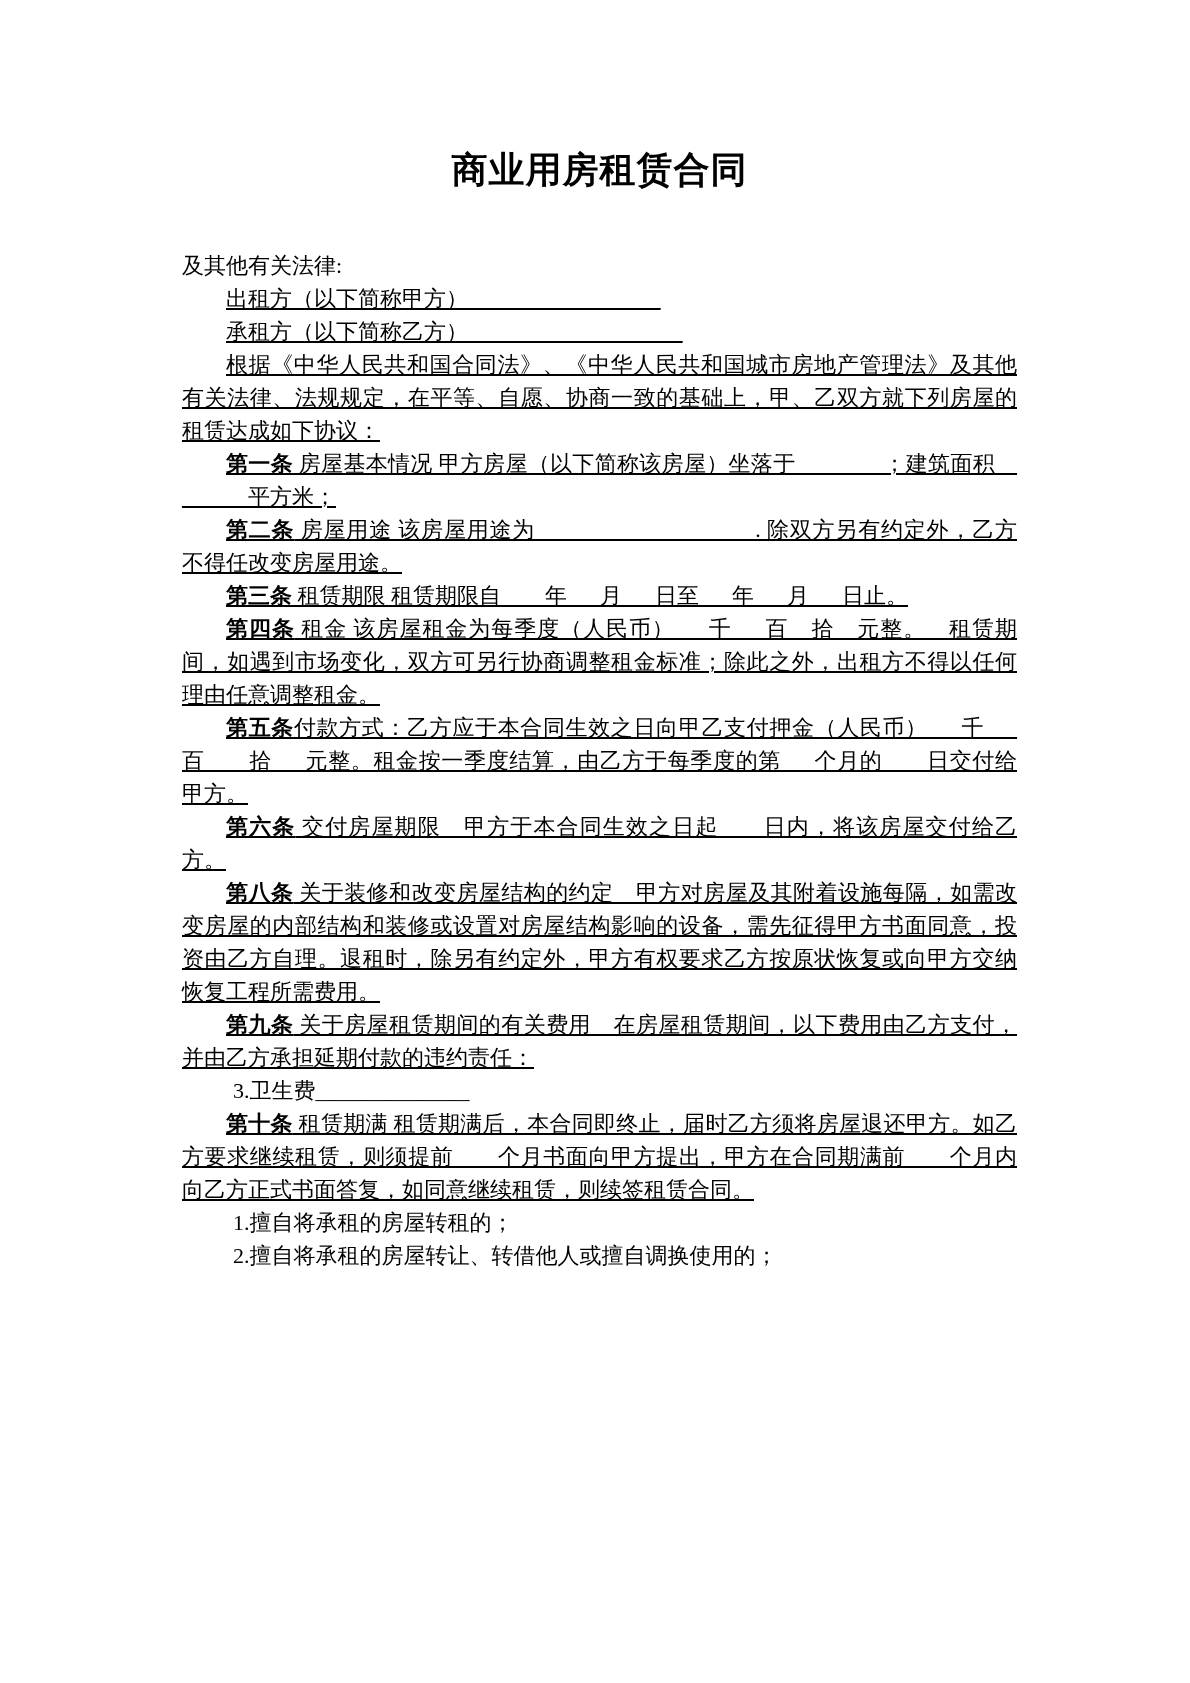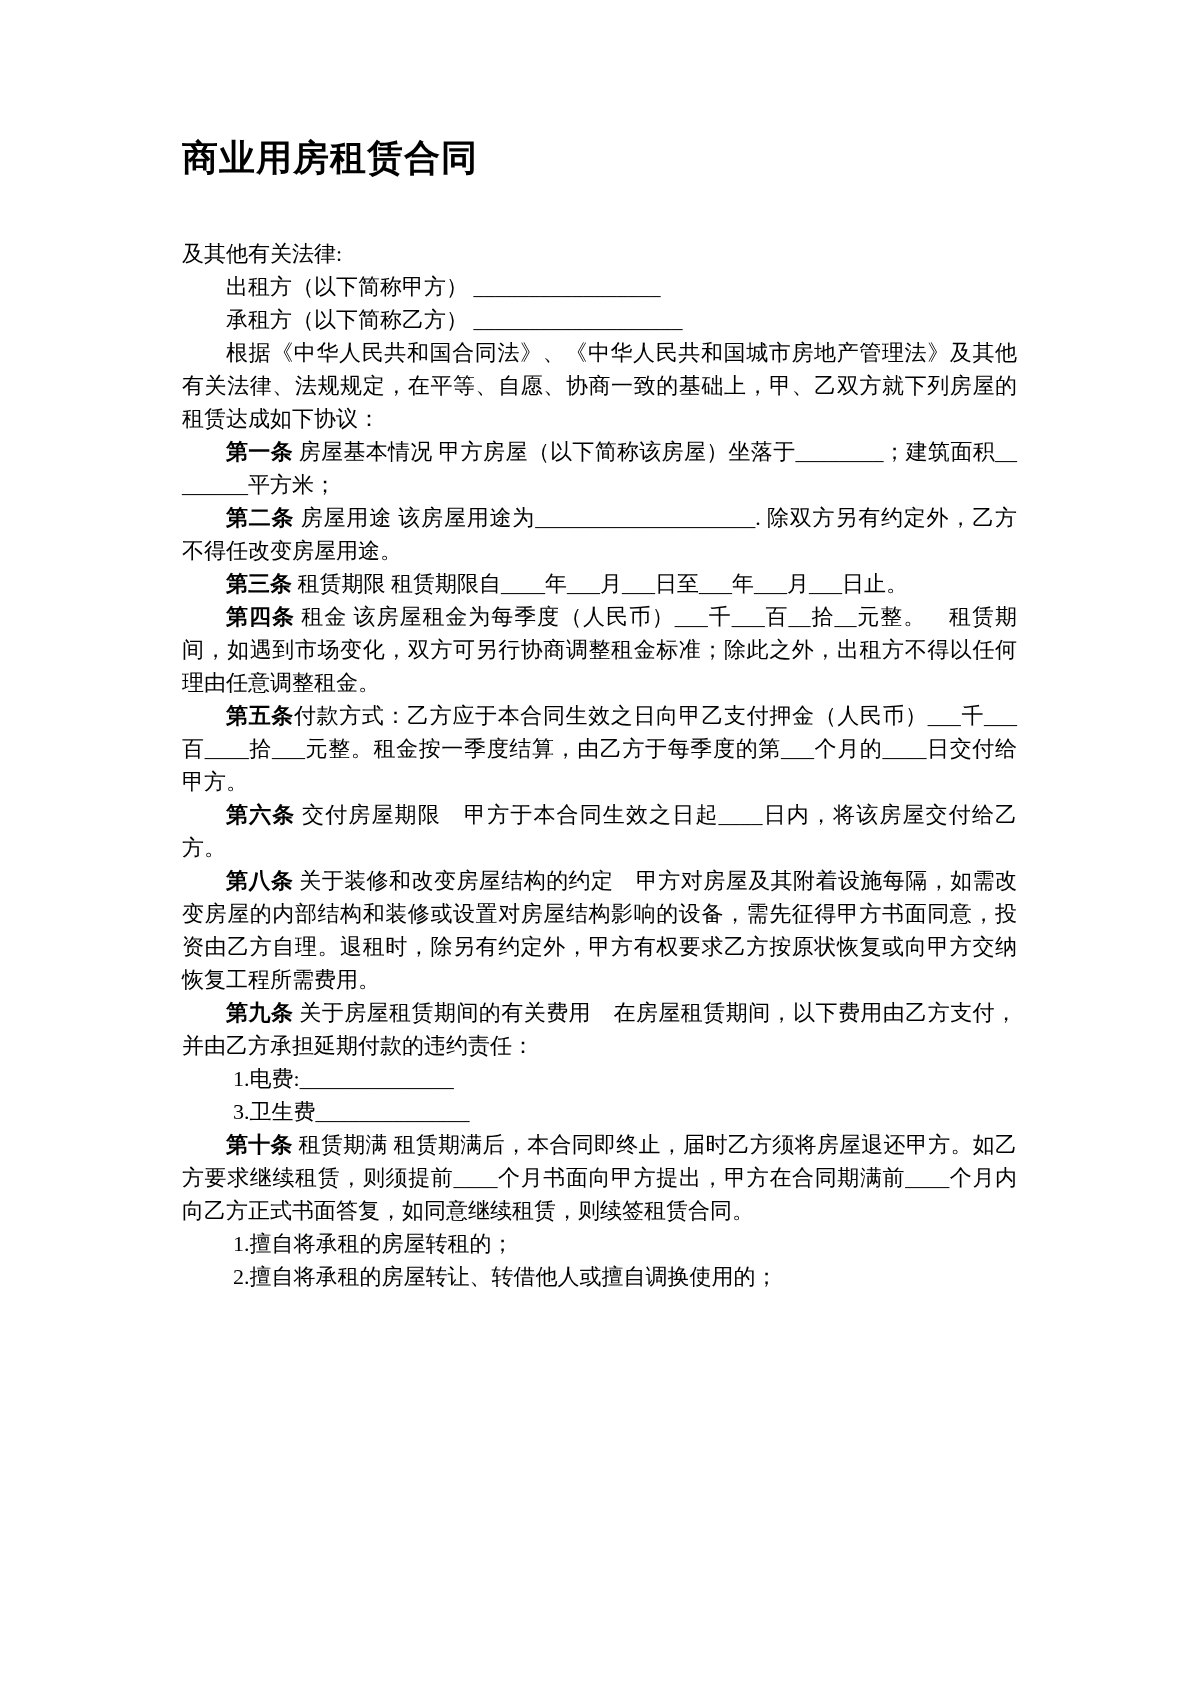--- a/index.html
+++ b/index.html
@@ -16,32 +16,33 @@
     padding: 133px 173px 60px 182px;
     font-family: "Liberation Serif", "DejaVu Serif", serif;
     font-size: 22px;
     line-height: 33px;
     color: #000000;
   }
   .doc-title {
     font-size: 36px;
     font-weight: bold;
     line-height: 50px;
-    margin: 0 0 54px 0;
+    text-align: center;
+    margin: 12px 0 54px 0;
     letter-spacing: 1px;
   }
   .doc-body {
     text-align: justify;
   }
   .para {
     margin: 0;
     word-break: break-all;
   }
   .indent-0 { text-indent: 0; }
-  .indent-1 { text-indent: 2em; }
+  .indent-1 { text-indent: 2em; text-decoration: underline; }
   .indent-2 { text-indent: 2.32em; }
   .bold { font-weight: bold; }
 </style>
 </head>
 <body>
 
 <div class="page">
   <h1 class="doc-title">商业用房租赁合同</h1>
   <div class="doc-body">
       <p class="para indent-0"><span>及其他有关法律:</span></p>
@@ -49,19 +50,18 @@
       <p class="para indent-1"><span>承租方（以下简称乙方） ___________________</span></p>
       <p class="para indent-1"><span>根据《中华人民共和国合同法》、《中华人民共和国城市房地产管理法》及其他有关法律、法规规定，在平等、自愿、协商一致的基础上，甲、乙双方就下列房屋的租赁达成如下协议：</span></p>
       <p class="para indent-1"><span class="bold">第一条</span><span> 房屋基本情况 甲方房屋（以下简称该房屋）坐落于________；建筑面积________平方米；</span></p>
       <p class="para indent-1"><span class="bold">第二条</span><span> 房屋用途 该房屋用途为____________________. 除双方另有约定外，乙方不得任改变房屋用途。</span></p>
       <p class="para indent-1"><span class="bold">第三条</span><span> 租赁期限 租赁期限自____年___月___日至___年___月___日止。</span></p>
       <p class="para indent-1"><span class="bold">第四条</span><span> 租金 该房屋租金为每季度（人民币）___千___百__拾__元整。　租赁期间，如遇到市场变化，双方可另行协商调整租金标准；除此之外，出租方不得以任何理由任意调整租金。</span></p>
       <p class="para indent-1"><span class="bold">第五条</span><span>付款方式：乙方应于本合同生效之日向甲乙支付押金（人民币）___千___百____拾___元整。租金按一季度结算，由乙方于每季度的第___个月的____日交付给甲方。</span></p>
       <p class="para indent-1"><span class="bold">第六条</span><span> 交付房屋期限　甲方于本合同生效之日起____日内，将该房屋交付给乙方。</span></p>
       <p class="para indent-1"><span class="bold">第八条</span><span> 关于装修和改变房屋结构的约定　甲方对房屋及其附着设施每隔，如需改变房屋的内部结构和装修或设置对房屋结构影响的设备，需先征得甲方书面同意，投资由乙方自理。退租时，除另有约定外，甲方有权要求乙方按原状恢复或向甲方交纳恢复工程所需费用。</span></p>
       <p class="para indent-1"><span class="bold">第九条</span><span> 关于房屋租赁期间的有关费用　在房屋租赁期间，以下费用由乙方支付，并由乙方承担延期付款的违约责任：</span></p>
-      <p class="para indent-2"><span>1.电费:______________</span></p>
       <p class="para indent-2"><span>3.卫生费______________</span></p>
       <p class="para indent-1"><span class="bold">第十条</span><span> 租赁期满 租赁期满后，本合同即终止，届时乙方须将房屋退还甲方。如乙方要求继续租赁，则须提前____个月书面向甲方提出，甲方在合同期满前____个月内向乙方正式书面答复，如同意继续租赁，则续签租赁合同。</span></p>
       <p class="para indent-2"><span>1.擅自将承租的房屋转租的；</span></p>
       <p class="para indent-2"><span>2.擅自将承租的房屋转让、转借他人或擅自调换使用的；</span></p>
     </div>
 </div>
 
 </body></html>

